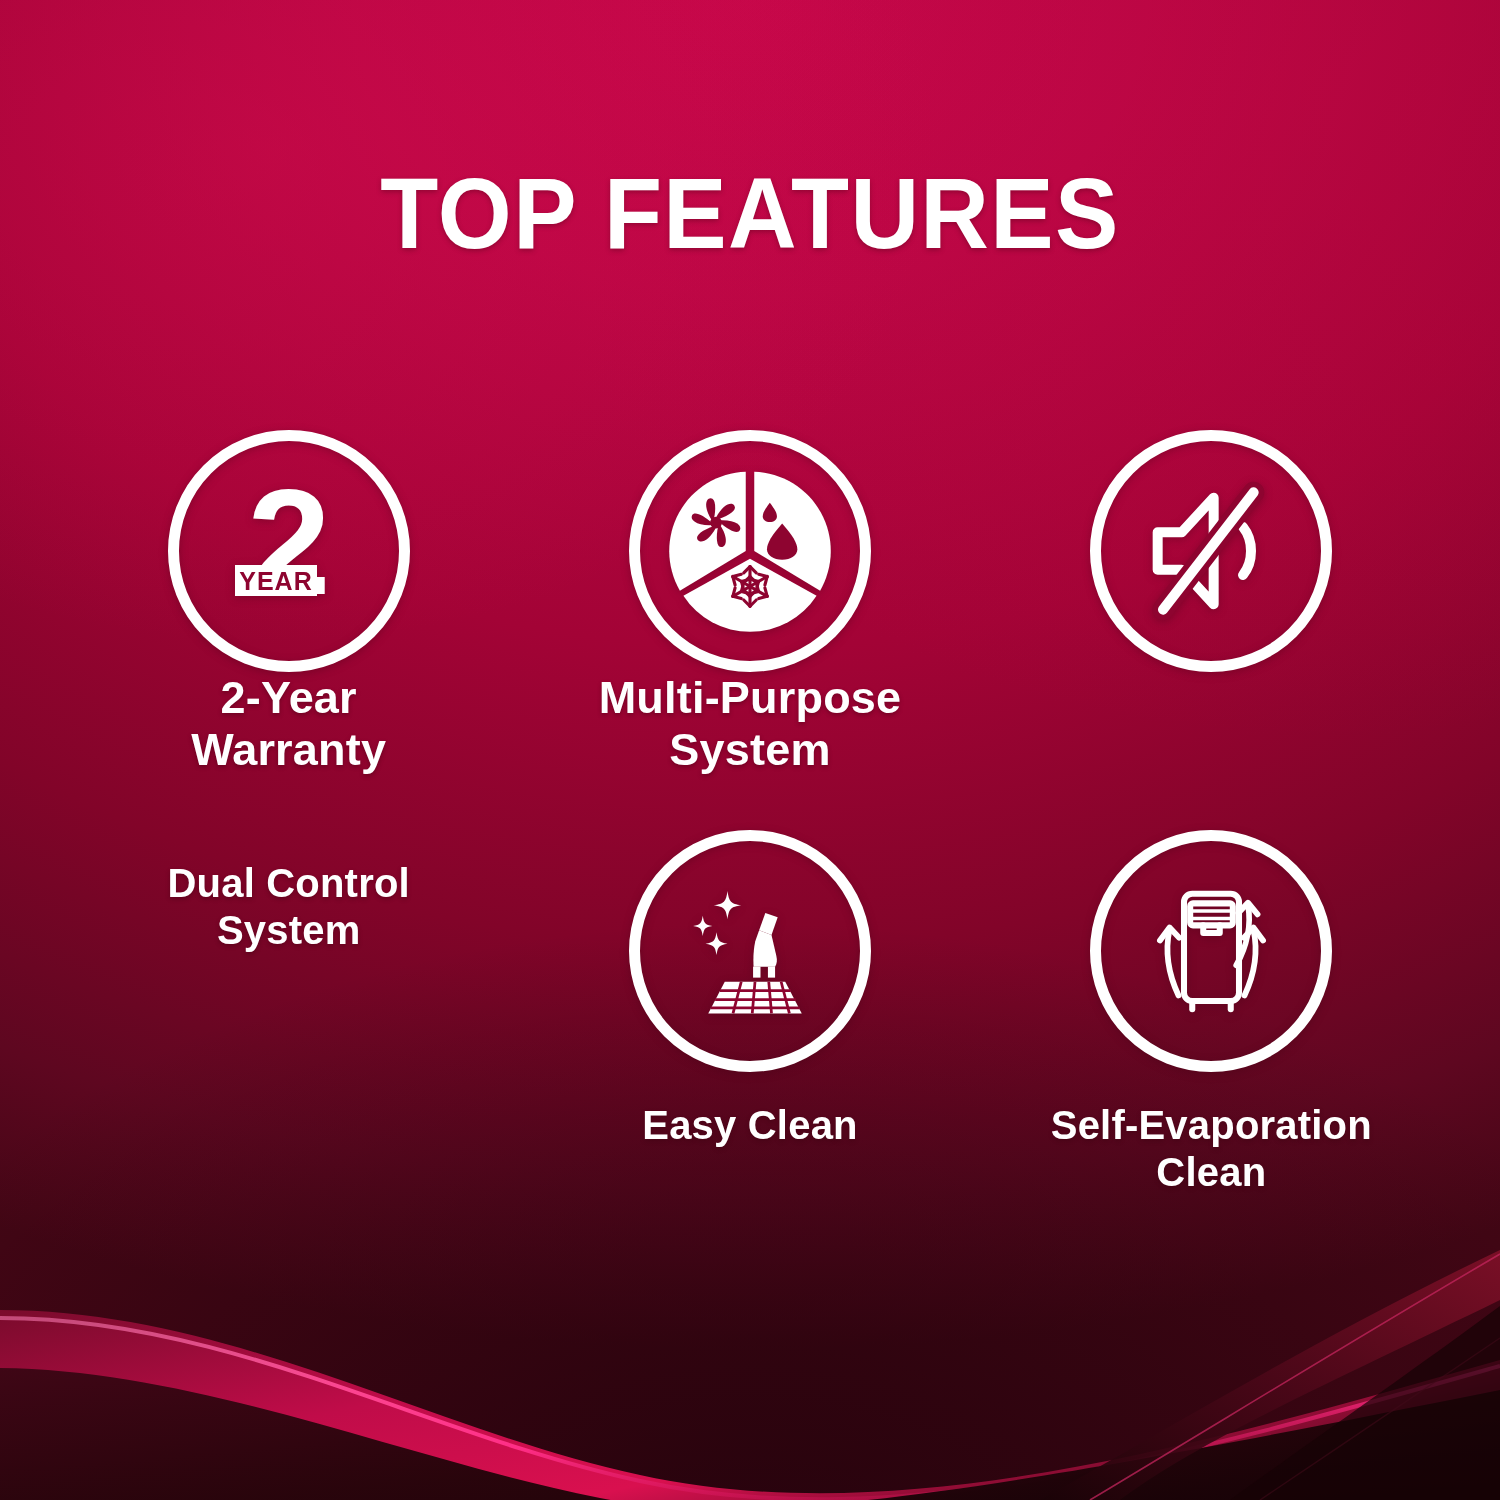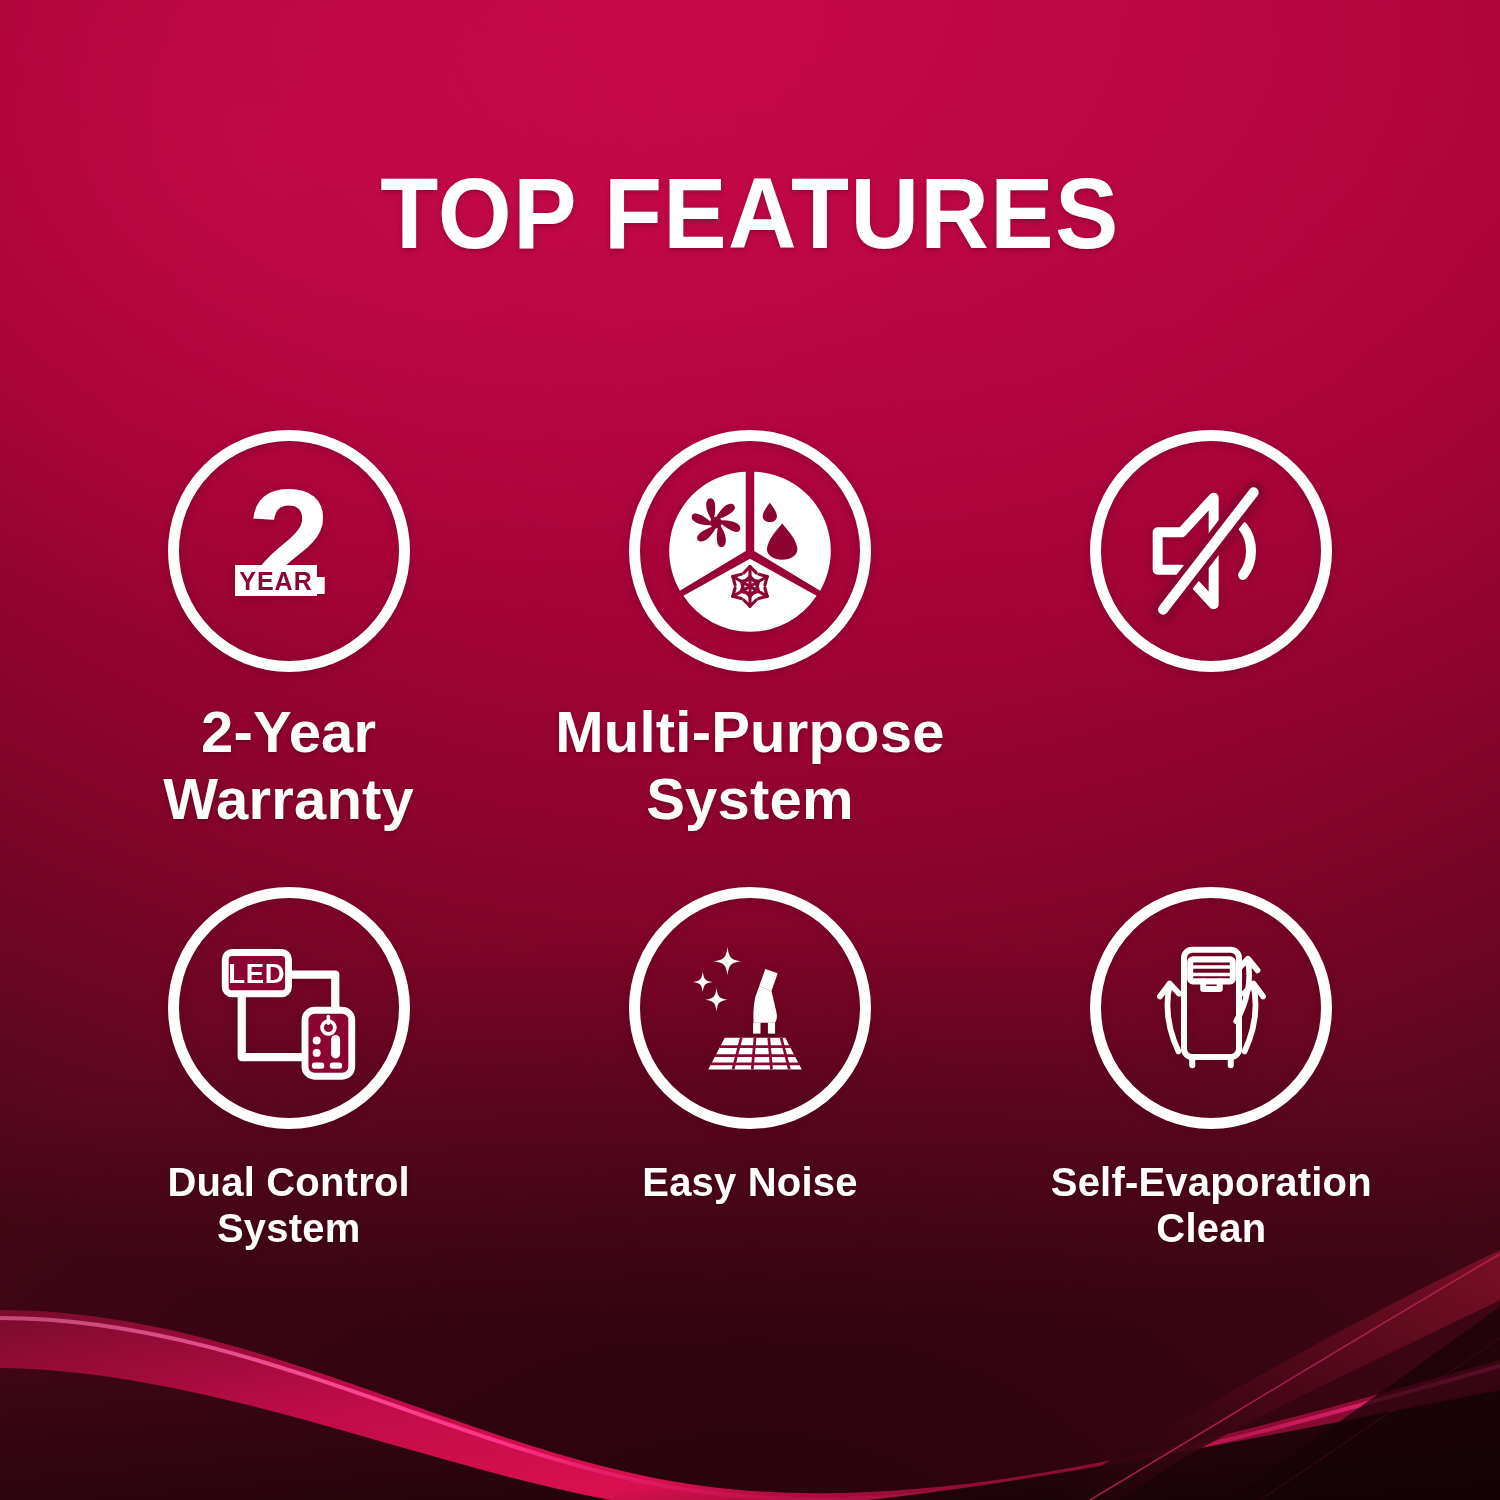--- a/index.html
+++ b/index.html
@@ -80,24 +80,23 @@
     border: 11px solid #ffffff;
     box-sizing: border-box;
     display: flex;
     align-items: center;
     justify-content: center;
     filter: drop-shadow(0 2px 4px rgba(55,0,16,0.30));
   }
   .ring svg { display: block; }
 
   .label {
-    margin-top: 26px;
     text-align: center;
     color: #ffffff;
-    font-size: 58px;
+    font-size: 45px;
     line-height: 1.16;
     font-weight: 700;
     letter-spacing: 0.2px;
     text-shadow: 0 2px 4px rgba(55,0,16,0.40);
     white-space: pre-line;
   }
   .label.row2 { margin-top: 30px; font-size: 40px; }
 </style>
 </head>
 <body>
@@ -233,39 +232,20 @@
             <path d="M20,46 L38,46 L62,20 L62,100 L38,74 L20,74 Z"></path>
             <path d="M84,42 C92,52 92,68 84,78"></path>
           </g>
           <line x1="24" y1="104" x2="92" y2="16" stroke="#8E0430" stroke-width="16" stroke-linecap="round"></line>
           <line x1="24" y1="104" x2="92" y2="16" stroke="#ffffff" stroke-width="7.5" stroke-linecap="round"></line>
         </svg>
       </div>
     </div>
 
     <div class="cell">
-      <div class="ring">
-        <svg width="165" height="165" viewBox="0 0 120 120">
-          <path d="M26,36 L26,96 L78,96 M26,36 L94,36 L94,92" fill="none" stroke="#ffffff" stroke-width="6" stroke-linecap="round" stroke-linejoin="round"></path>
-          <rect x="14" y="20" width="46" height="30" rx="5" fill="#8E0430" stroke="#ffffff" stroke-width="5"></rect>
-          <text x="37" y="42" text-anchor="middle" fill="#ffffff" font-family="Liberation Sans, sans-serif" font-size="20" font-weight="700" letter-spacing="0.5">LED</text>
-          <rect x="72" y="62" width="34" height="48" rx="7" fill="#8E0430" stroke="#ffffff" stroke-width="5"></rect>
-          <g fill="none" stroke="#ffffff" stroke-width="2.6" stroke-linecap="round">
-            <path d="M89,70 A4.6,4.6 0 1 0 89.1,70"></path>
-          </g>
-          <line x1="89" y1="66.5" x2="89" y2="71.5" stroke="#ffffff" stroke-width="2.6" stroke-linecap="round"></line>
-          <g fill="#ffffff">
-            <circle cx="80.5" cy="84" r="2.9"></circle>
-            <circle cx="80.5" cy="93" r="2.9"></circle>
-            <rect x="91" y="80" width="6.5" height="17" rx="3.2"></rect>
-            <rect x="77" y="100" width="9" height="4.6" rx="2"></rect>
-            <rect x="90" y="100" width="9" height="4.6" rx="2"></rect>
-          </g>
-        </svg>
-      </div>
       <div class="label row2">Dual Control
 System</div>
     </div>
 
     <div class="cell">
       <div class="ring">
         <svg width="165" height="165" viewBox="0 0 120 120">
           <g fill="#ffffff">
             <path d="M44,16 C45.2,24 46.4,25.2 54,26.4 C46.4,27.6 45.2,28.8 44,36.6 C42.8,28.8 41.6,27.6 34,26.4 C41.6,25.2 42.8,24 44,16 Z"></path>
             <path d="M26,34 C26.9,39.6 27.7,40.5 33,41.4 C27.7,42.3 26.9,43.1 26,48.7 C25.1,43.1 24.3,42.3 19,41.4 C24.3,40.5 25.1,39.6 26,34 Z"></path>
@@ -284,21 +264,21 @@
             <line x1="38.5" y1="88.4" x2="90" y2="88.4"></line>
             <line x1="35" y1="95" x2="93.6" y2="95"></line>
             <line x1="31.8" y1="101" x2="96.5" y2="101"></line>
             <line x1="54" y1="82" x2="48" y2="105"></line>
             <line x1="64" y1="82" x2="62" y2="105"></line>
             <line x1="74" y1="82" x2="76" y2="105"></line>
             <line x1="83" y1="82" x2="89" y2="105"></line>
           </g>
         </svg>
       </div>
-      <div class="label row2">Easy Noise</div>
+      <div class="label row2">Easy Clean</div>
     </div>
 
     <div class="cell">
       <div class="ring">
         <svg width="165" height="165" viewBox="0 0 120 120">
           <g fill="none" stroke="#ffffff" stroke-width="4.4" stroke-linejoin="round" stroke-linecap="round">
             <rect x="40" y="18" width="40" height="78" rx="6"></rect>
             <rect x="44.5" y="25" width="31" height="16" rx="2"></rect>
             <line x1="46.5" y1="30.5" x2="73.5" y2="30.5" stroke-width="2.6"></line>
             <line x1="46.5" y1="36" x2="73.5" y2="36" stroke-width="2.6"></line>

